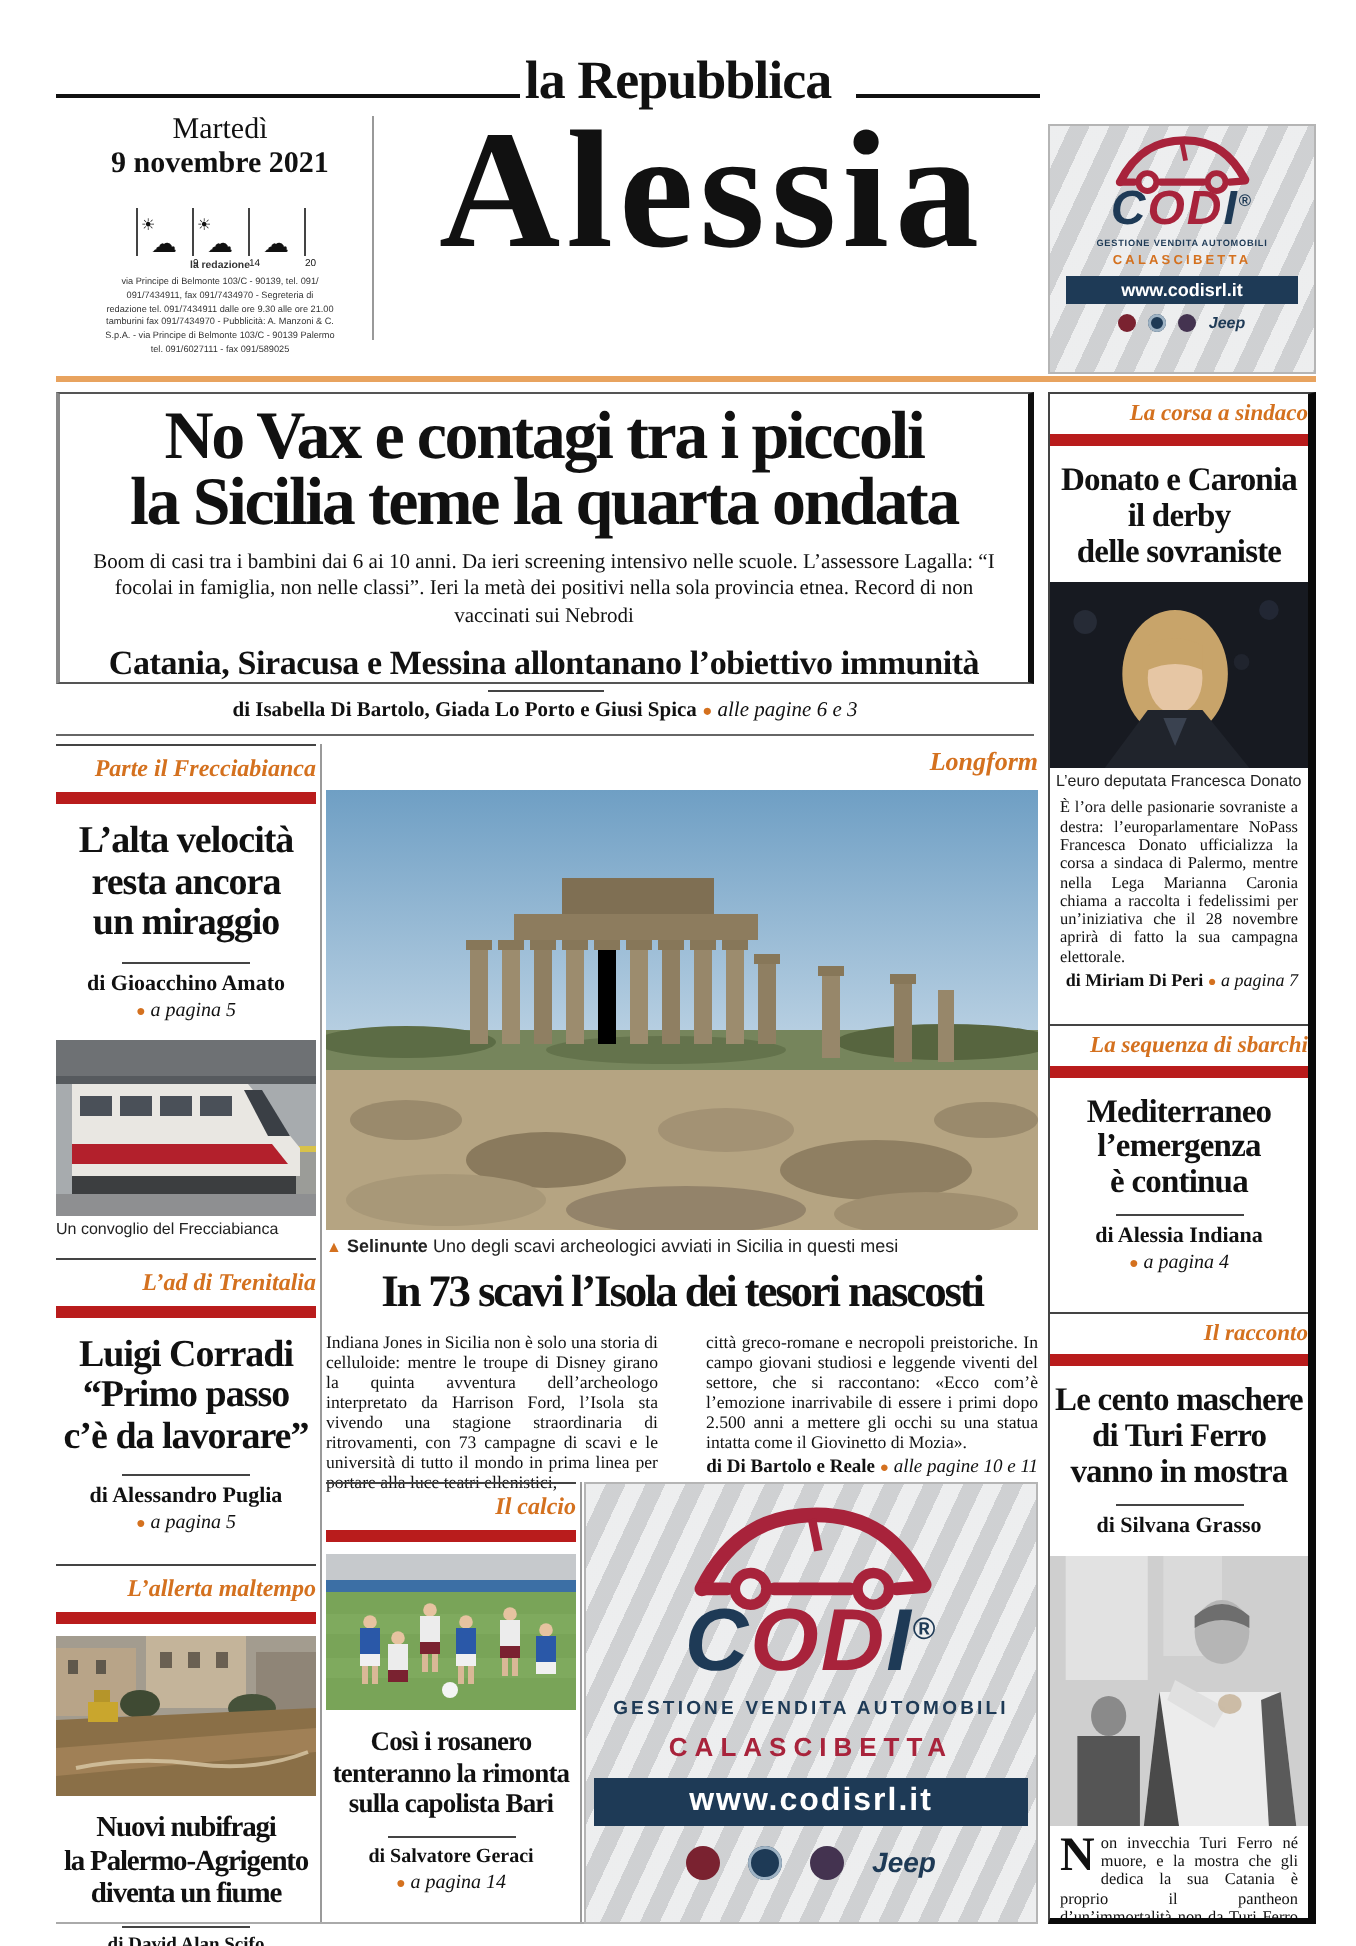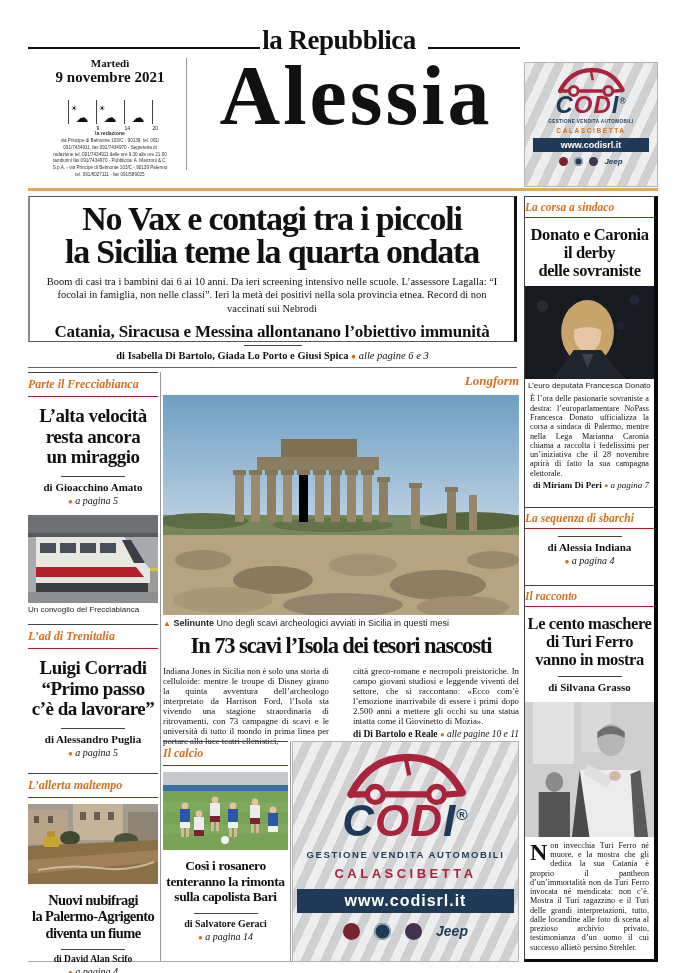--- a/index.html
+++ b/index.html
@@ -5,21 +5,21 @@
   html,body{margin:0;padding:0;background:#e9e9e9;}
   .page{position:relative;width:678px;height:973px;margin:0 auto;background:#fff;
         font-family:"Liberation Serif",serif;color:#111;overflow:hidden;}
 
   
   .brand{position:absolute;top:25px;left:0;right:0;text-align:center;
          font-size:27px;font-weight:bold;letter-spacing:-.5px;}
   .mr{position:absolute;top:47px;height:2px;background:#111;}
   .mr-l{left:28px;width:232px}.mr-r{left:428px;width:92px}
   .datebox{position:absolute;left:40px;top:57px;width:140px;text-align:center;}
-  .day{font-size:11px;font-weight:bold;line-height:1.1}
+  .day{font-size:15px;font-weight:normal;line-height:1.1}
   .date{font-size:15px;font-weight:bold;line-height:1.1}
   .weather{margin-top:8px;display:flex;justify-content:center;align-items:flex-end;gap:7px;height:30px;}
   .wb{width:1px;height:24px;background:#444;position:relative;display:inline-block}
   .wb i{position:absolute;bottom:-7px;left:1px;font-size:5px;font-style:normal;font-family:"Liberation Sans",sans-serif}
   .wi{font-size:13px;line-height:1;position:relative;font-style:normal}
   .wi .sun{position:absolute;left:-5px;top:-6px;font-size:8px;font-style:normal}
   .wi .cloud{font-style:normal}
   .redazione{position:absolute;left:38px;top:130px;width:144px;text-align:center;
              font-family:"Liberation Sans",sans-serif;font-size:4.6px;line-height:1.5;color:#333;}
   .red-title{font-weight:bold;font-size:5.2px}
@@ -70,21 +70,21 @@
   .byname{font-weight:bold}
   .bullet{color:var(--accent);font-style:normal;font-size:.8em;}
   .pref{font-style:italic}
   .lead-rule{position:absolute;left:28px;top:367px;width:489px;height:1px;background:#666;}
 
   
   .vd1{position:absolute;left:160px;top:372px;width:1px;height:590px;background:#9a9a9a;}
   .vd2{position:absolute;left:290px;top:741px;width:1px;height:221px;background:#9a9a9a;}
   .bot-rule{position:absolute;left:28px;top:961px;width:491px;height:1px;background:#aaa;}
 
-  .kicker{border-top:1px solid #444;border-bottom:1px solid #b91c1c;text-align:left;
+  .kicker{border-top:1px solid #444;border-bottom:6px solid #b91c1c;text-align:right;
           font-style:italic;font-weight:bold;font-size:12px;padding:4px 0;color:var(--accent);}
   .kicker-plain{text-align:right;font-style:italic;font-weight:bold;font-size:13px;color:var(--accent);padding:1px 0 6px;}
   .hcell{font-weight:bold;text-align:center;}
   .hcell span{display:block}
   .byline-blk{text-align:center;}
   .by-rule{width:64px;height:1px;background:#444;margin:0 auto 4px;}
   .by-name{font-weight:bold;font-size:11px;line-height:1.2}
   .by-page{font-size:10px;font-style:italic;line-height:1.3}
   .ph{display:block;width:100%;}
   .cap{font-size:8px;color:#222;margin-top:2px;font-family:"Liberation Sans",sans-serif;}
@@ -445,20 +445,25 @@
     </svg>
     <div class="cap">L’euro deputata Francesca Donato</div>
     <div class="rail-body">È l’ora delle pasionarie sovraniste a destra: l’europarlamentare NoPass Francesca Donato ufficializza la corsa a sindaca di Palermo, mentre nella Lega Marianna Caronia chiama a raccolta i fedelissimi per un’iniziativa che il 28 novembre aprirà di fatto la sua campagna elettorale.</div>
     <div class="rail-byline">
       <span class="by-name">di Miriam Di Peri</span>
       <span class="bullet">●</span>
       <span class="pref">a pagina 7</span>
     </div>
 
     <div class="kicker kmid">La sequenza di sbarchi</div>
+    <div class="hcell h-rail">
+      <span>Mediterraneo</span>
+      <span>l’emergenza</span>
+      <span>è continua</span>
+    </div>
     <div class="byline-blk">
       <div class="by-rule"></div>
       <div class="by-name">di Alessia Indiana</div>
       <div class="by-page"><span class="bullet">●</span> <span>a pagina 4</span></div>
     </div>
 
     <div class="kicker kmid">Il racconto</div>
     <div class="hcell h-rail">
       <span>Le cento maschere</span>
       <span>di Turi Ferro</span>

